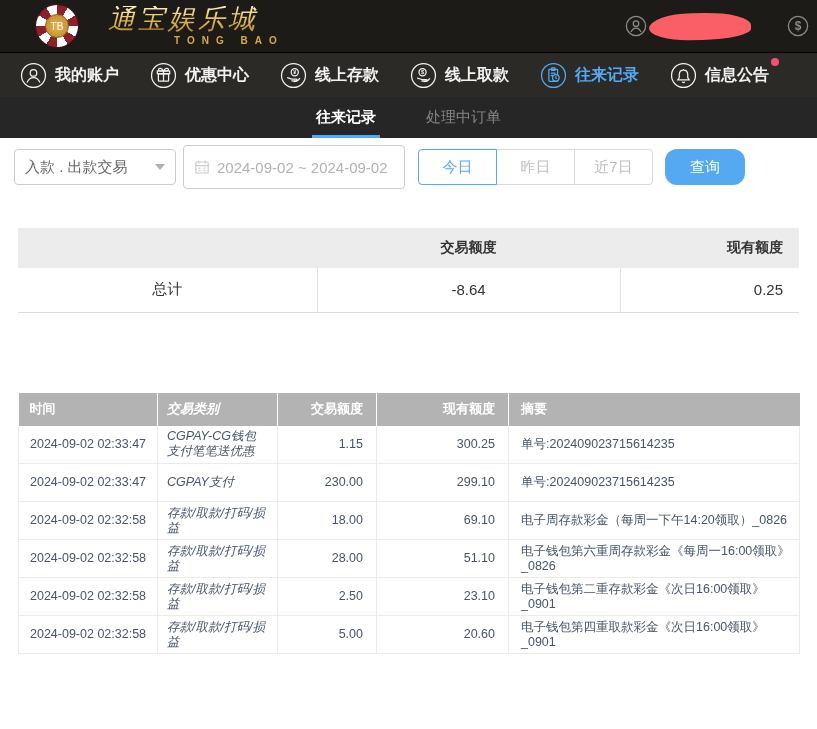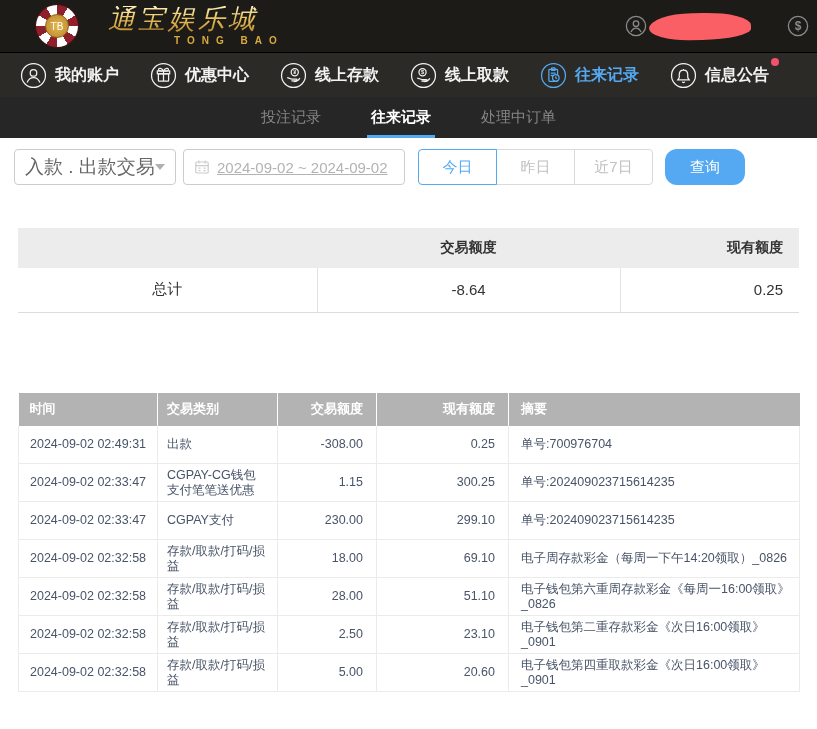--- a/index.html
+++ b/index.html
@@ -42,26 +42,26 @@
     align-items:stretch; gap:46px; }
   .tab { display:flex; align-items:center; font-size:15px; color:#858585;
     position:relative; cursor:pointer; padding:0 2px; }
   .tab.active { color:#fff; font-weight:bold; }
   .tab.active::after { content:""; position:absolute; left:-2px; right:-2px; bottom:0;
     height:3px; background:#55a9f2; }
 
   
   .filters { display:flex; align-items:center; margin:10px 0 0 14px; height:38px; }
   .select-box { width:162px; height:36px; border:1px solid #ccc; border-radius:4px;
-    display:flex; align-items:center; padding:0 10px; color:#666; font-size:19px; cursor:pointer; }
+    display:flex; align-items:center; padding:0 10px; color:#666; font-size:15px; cursor:pointer; }
   .caret { margin-left:auto; width:0; height:0; border-left:5px solid transparent;
     border-right:5px solid transparent; border-top:6px solid #b0b0b0; }
-  .date-box { width:222px; height:36px; border:1px solid #ccc; border-radius:4px;
+  .date-box { width:222px; height:44px; border:1px solid #ccc; border-radius:4px;
     display:flex; align-items:center; gap:7px; padding:0 10px; color:#b3b3b3;
-    font-size:15px; margin-left:7px; cursor:pointer;text-decoration:underline; }
+    font-size:15px; margin-left:7px; cursor:pointer; }
   .cal-icon { width:16px; height:16px; color:#ccc; }
   .btn-group { display:flex; margin-left:13px; }
   .qbtn { width:79px; height:36px; background:#fff; border:1px solid #d9d9d9; color:#c0c0c0;
     font-size:15px; cursor:pointer; margin-left:-1px; }
   .qbtn:first-child { border-radius:4px 0 0 4px; margin-left:0; }
   .qbtn:last-child { border-radius:0 4px 4px 0; }
   .qbtn.active { border:1px solid #55a9f2; color:#55a9f2; position:relative; z-index:1; }
   .query-btn { width:80px; height:36px; margin-left:12px; background:#55a9f2; border:none;
     border-radius:12px; color:#fff; font-size:15px; cursor:pointer; }
 
@@ -79,21 +79,21 @@
   
   .txn { width:781px; margin:80px 18px 0 18px; border-collapse:collapse; table-layout:fixed; }
   .txn thead th { background:#b3b3b3; color:#fff; height:33px; font-size:13px;
     font-weight:bold; text-align:center; border-right:1px solid #fff; }
   .txn thead th:last-child { border-right:none; }
   .txn tbody td { height:38px; font-size:12.5px; line-height:15px; color:#485468;
     border-bottom:1px solid #ebebeb; border-right:1px solid #ebebeb;
     padding-top:3px; padding-bottom:3px; overflow:hidden; }
   .txn tbody td:first-child { border-left:1px solid #ebebeb; }
   .txn .c0 { width:139px; text-align:left; padding-left:11px; white-space:nowrap; }
-  .txn .c1 { width:120px; text-align:left; padding-left:9px; padding-right:10px; }
+  .txn .c1 { width:120px; text-align:left; padding-left:9px; padding-right:10px;font-style:italic; }
   .txn .c2 { width:99px;  text-align:right; padding-right:13px; }
   .txn .c3 { width:132px; text-align:right; padding-right:13px; }
   .txn .c4 { width:291px; text-align:left; padding-left:12px; padding-right:8px; }
 </style>
 </head>
 <body>
 
 <div class="topbar">
   <div class="chip">
     <div class="chip-core">TB</div>
@@ -170,23 +170,20 @@
       <circle cx="14" cy="14" r="12.4"></circle>
       <path d="M14 7.2v1.2M14 8.4c-2.9 0-4.4 2.1-4.4 4.8v3l-1.5 2.3h11.8l-1.5-2.3v-3c0-2.7-1.5-4.8-4.4-4.8z"></path>
       <path d="M12.7 20.3a1.35 1.35 0 0 0 2.6 0"></path>
     </svg>
     <span>信息公告</span>
     <span class="nav-badge"></span>
   </div>
 </div>
 
 <div class="subnav">
-  <div class="tab">
-    <span>投注记录</span>
-  </div>
   <div class="tab active">
     <span>往来记录</span>
   </div>
   <div class="tab">
     <span>处理中订单</span>
   </div>
 </div>
 
 <div class="filters">
   <div class="select-box">
@@ -231,27 +228,20 @@
     <tr>
       <th class="c0">时间</th>
       <th class="c1">交易类别</th>
       <th class="c2">交易额度</th>
       <th class="c3">现有额度</th>
       <th class="c4">摘要</th>
     </tr>
   </thead>
   <tbody>
       <tr>
-        <td class="c0">2024-09-02 02:49:31</td>
-        <td class="c1">出款</td>
-        <td class="c2">-308.00</td>
-        <td class="c3">0.25</td>
-        <td class="c4">单号:700976704</td>
-      </tr>
-      <tr>
         <td class="c0">2024-09-02 02:33:47</td>
         <td class="c1">CGPAY-CG钱包支付笔笔送优惠</td>
         <td class="c2">1.15</td>
         <td class="c3">300.25</td>
         <td class="c4">单号:202409023715614235</td>
       </tr>
       <tr>
         <td class="c0">2024-09-02 02:33:47</td>
         <td class="c1">CGPAY支付</td>
         <td class="c2">230.00</td>

